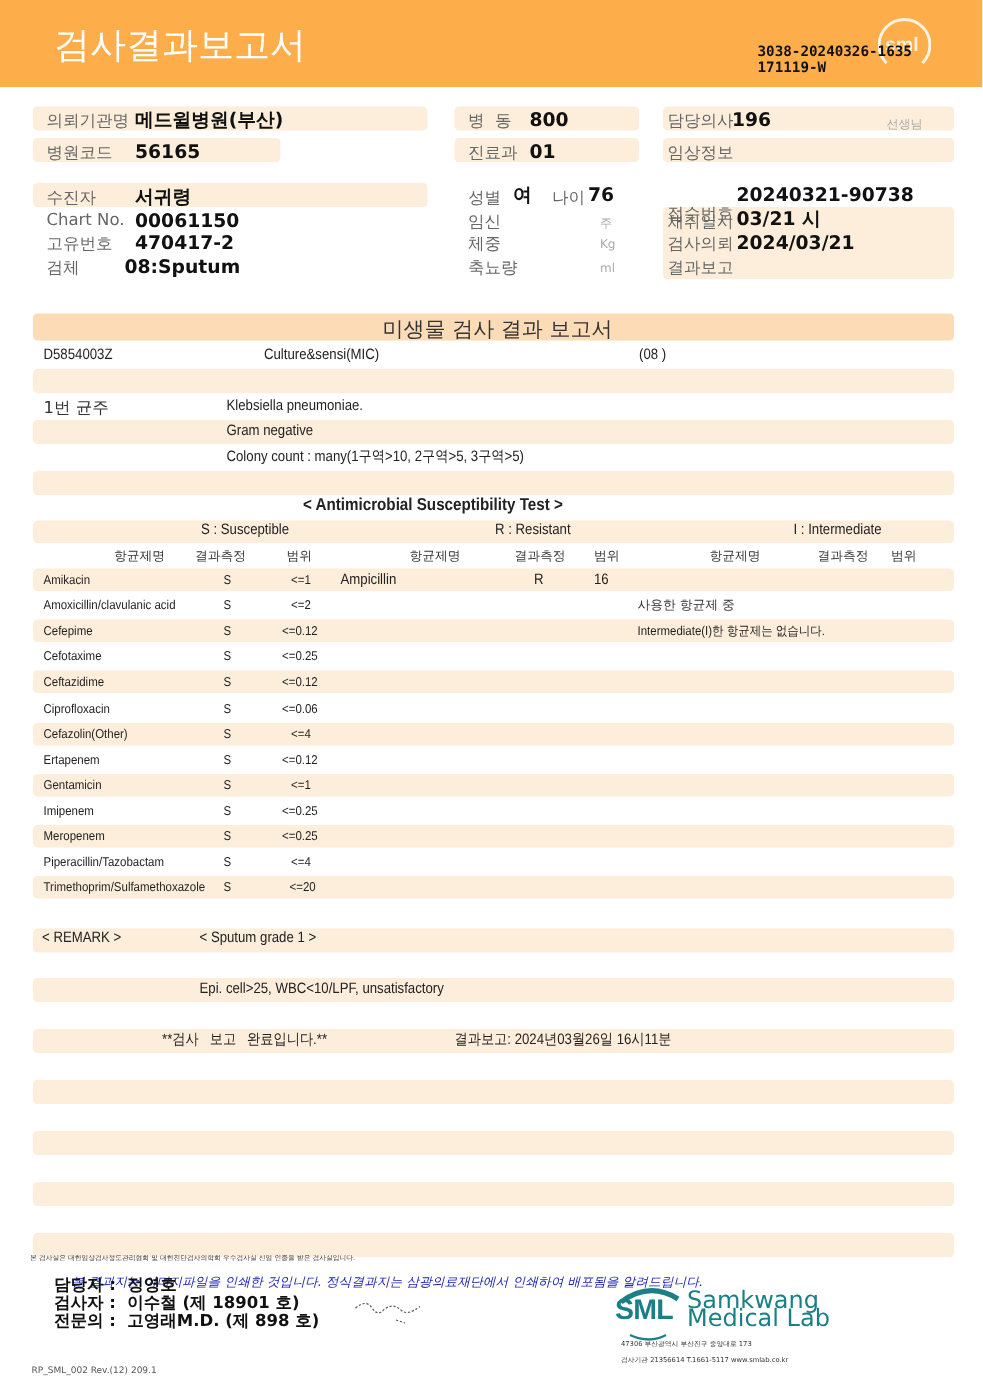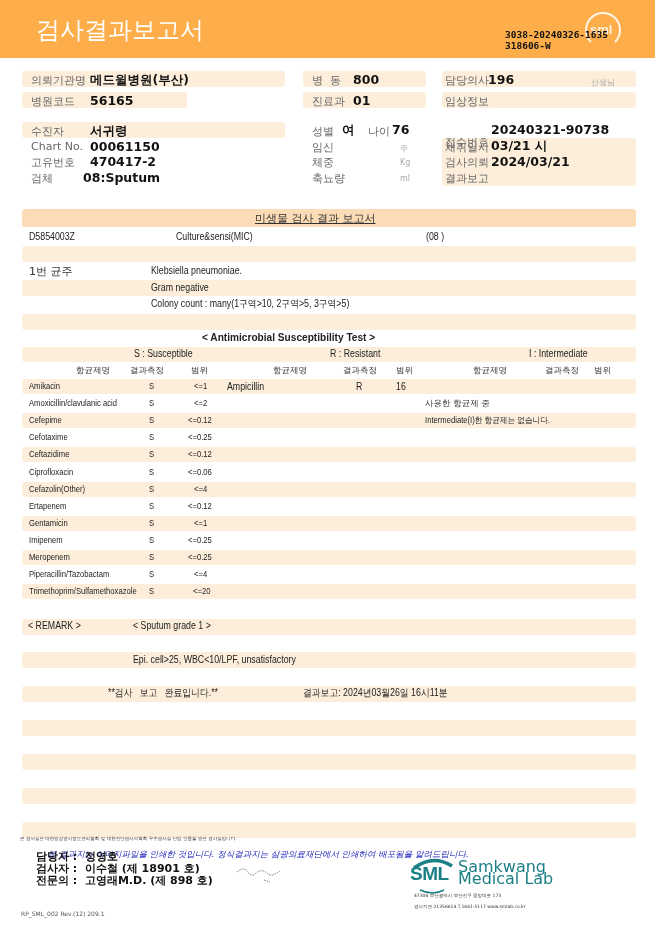--- a/index.html
+++ b/index.html
@@ -25,21 +25,21 @@
 </style>
 </head>
 <body>
 
 <div class="abs header"></div>
 <div class="abs header-title">검사결과보고서</div>
 <div class="abs header-logo"></div>
 <div class="abs header-logo-text">sml</div>
 <div class="abs header-code">
   <div>3038-20240326-1635</div>
-  <div>318606-W</div>
+  <div>171119-W</div>
 </div>
 
 <div class="abs bar" style="left:22px;top:71px;width:263px;height:16px;"></div>
 <div class="abs bar" style="left:22px;top:92px;width:165px;height:16px;"></div>
 <div class="abs bar" style="left:303px;top:71px;width:123px;height:16px;"></div>
 <div class="abs bar" style="left:303px;top:92px;width:123px;height:16px;"></div>
 <div class="abs bar" style="left:442px;top:71px;width:194px;height:16px;"></div>
 <div class="abs bar" style="left:442px;top:92px;width:194px;height:16px;"></div>
 <div class="abs bar" style="left:22px;top:122px;width:263px;height:16px;"></div>
 <div class="abs bar" style="left:442px;top:138px;width:194px;height:48px;"></div>
@@ -81,21 +81,21 @@
 
 <div class="abs lbl" style="left:445px;top:124px;margin-top:11px;">접수번호</div>
 <div class="abs val" style="left:491px;top:122px;">20240321-90738</div>
 <div class="abs lbl" style="left:445px;top:140px;">채취일시</div>
 <div class="abs val" style="left:491px;top:138px;">03/21 시</div>
 <div class="abs lbl" style="left:445px;top:155px;">검사의뢰</div>
 <div class="abs val" style="left:491px;top:154px;">2024/03/21</div>
 <div class="abs lbl" style="left:445px;top:171px;">결과보고</div>
 
 <div class="abs bar-dark" style="left:22px;top:209px;width:614px;height:18px;"></div>
-<div class="abs kr" style="left:255px;top:211px;font-size:11px;text-decoration:underline;">미생물 검사 결과 보고서</div>
+<div class="abs kr" style="left:255px;top:211px;font-size:14px;">미생물 검사 결과 보고서</div>
 
 <div class="abs t" style="left:29px;top:231px;">D5854003Z</div>
 <div class="abs t" style="left:176px;top:231px;">Culture&amp;sensi(MIC)</div>
 <div class="abs t" style="left:426px;top:231px;">(08 )</div>
 
 <div class="abs bar" style="left:22px;top:246px;width:614px;height:16px;"></div>
 <div class="abs kr" style="left:29px;top:264px;font-size:11px;">1번 균주</div>
 <div class="abs t" style="left:151px;top:265px;">Klebsiella pneumoniae.</div>
 <div class="abs bar" style="left:22px;top:280px;width:614px;height:16px;"></div>
 <div class="abs t" style="left:151px;top:282px;">Gram negative</div>

